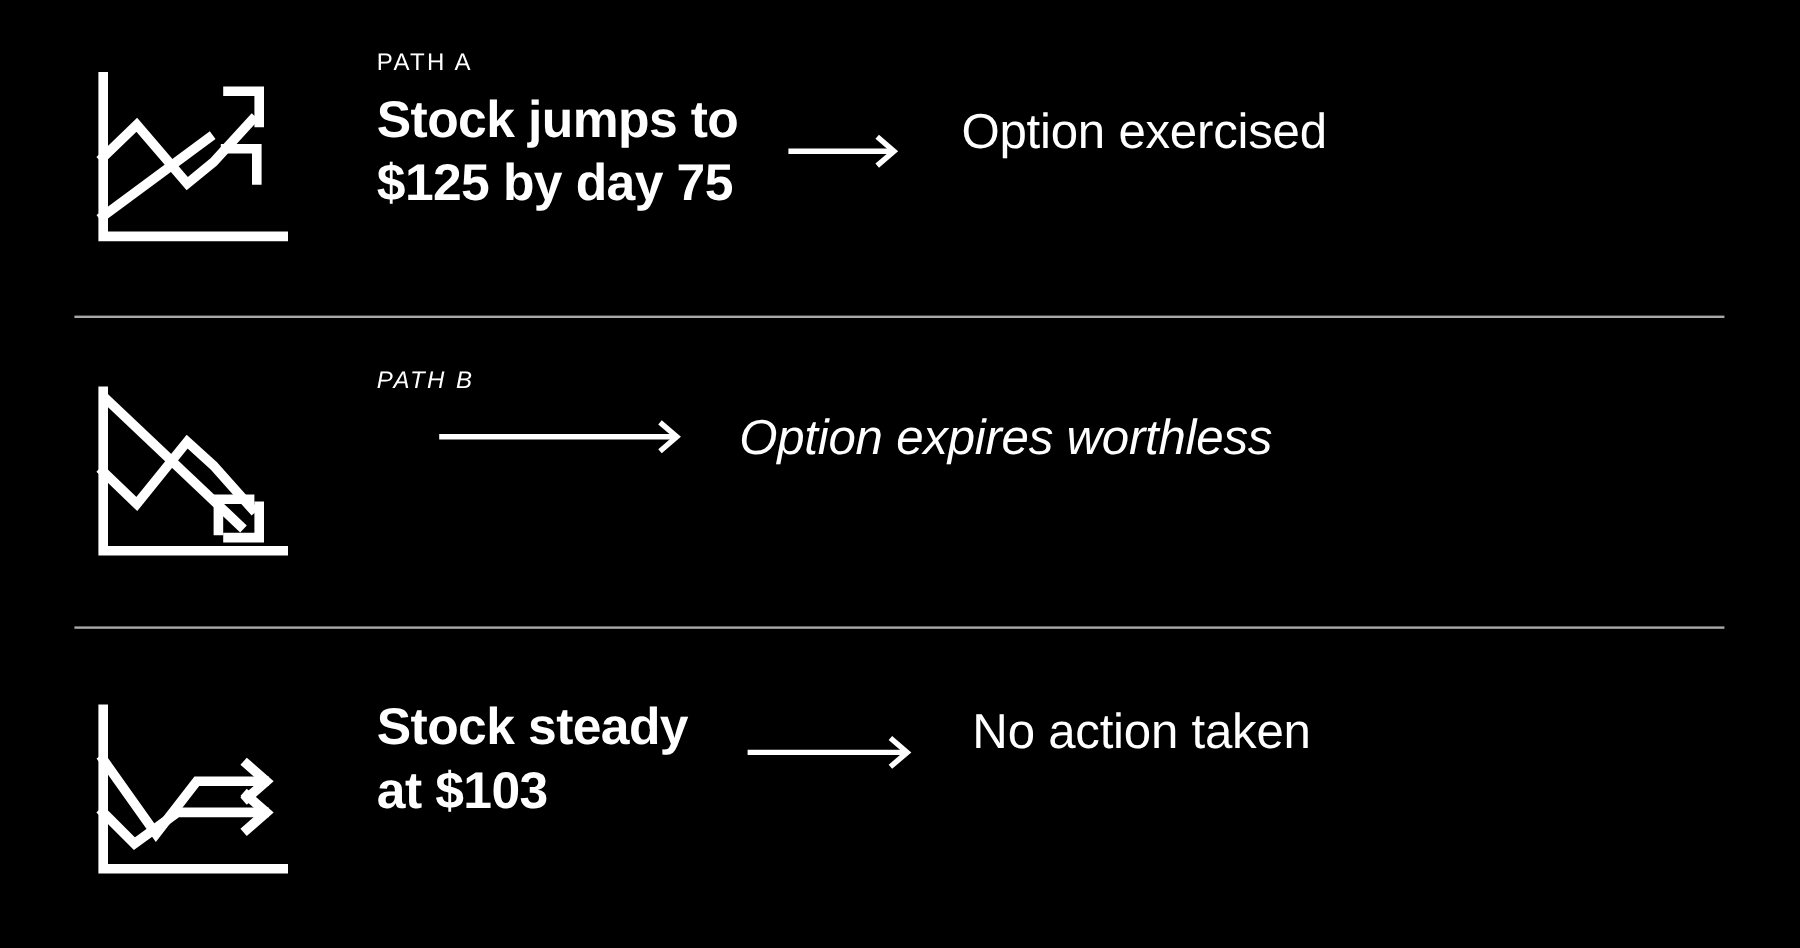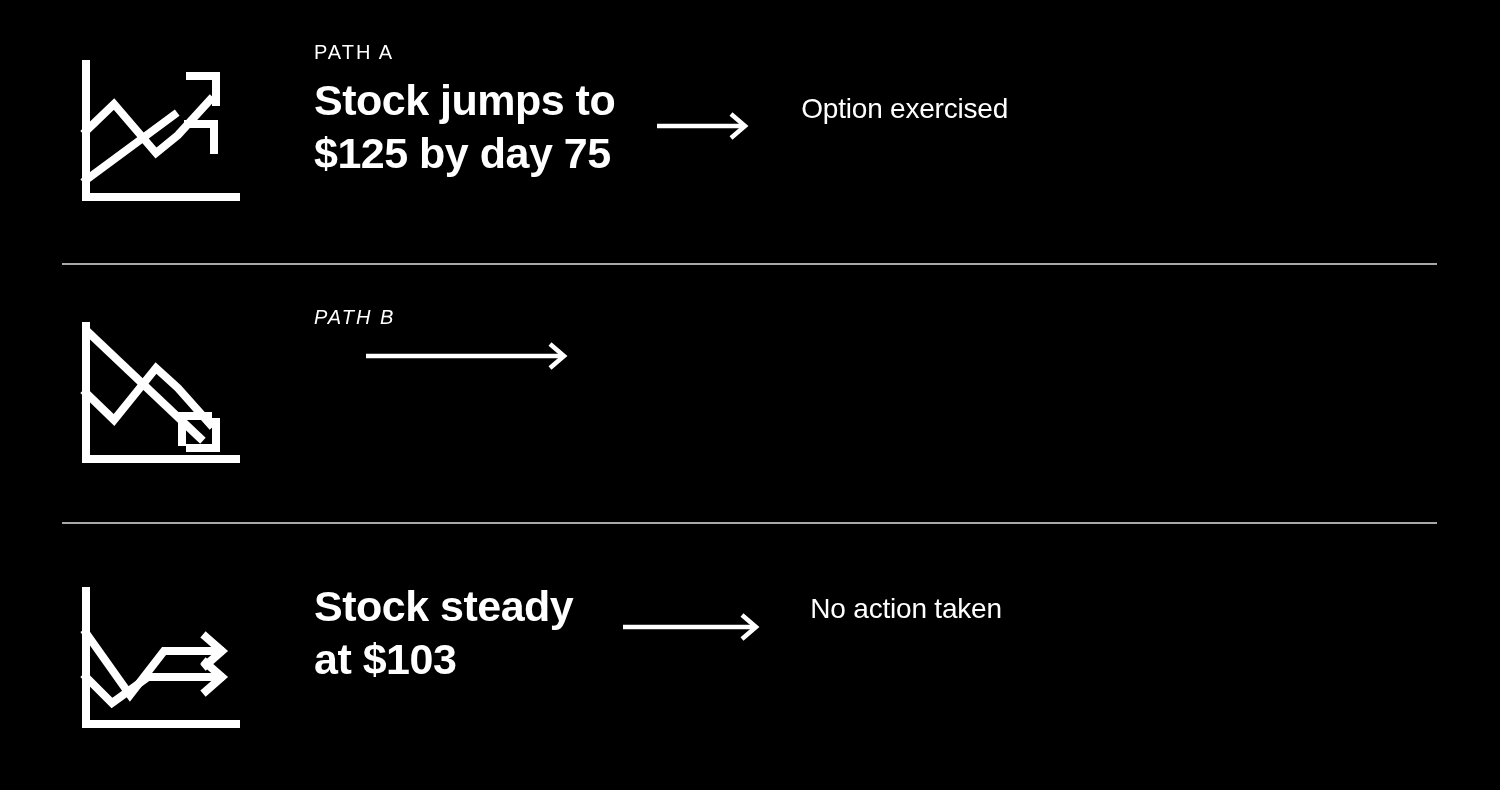--- a/index.html
+++ b/index.html
@@ -62,21 +62,21 @@
   }
 
   .arrow-box {
     flex:0 0 auto;
     display:flex;
     align-items:center;
   }
   .arrow-box svg { display:block; }
 
   .outcome {
-    font-size:28px;
+    font-size:41px;
     font-weight:400;
     color:#ffffff;
     line-height:50px;
     letter-spacing:-0.2px;
     white-space:nowrap;
   }
 
   
   #row-a .arrow-box { margin-left:40px; margin-right:46px; }
   #row-b .arrow-box { margin-left:50px; margin-right:42px; }
@@ -159,20 +159,21 @@
 
     <div class="content">
       <div class="kicker">PATH B</div>
       <div class="statement-line">
         <div class="arrow-box">
           <svg width="210" height="34" viewBox="0 0 210 34" xmlns="http://www.w3.org/2000/svg" fill="none" stroke="#ffffff" stroke-width="4.5" stroke-linecap="butt" stroke-linejoin="miter">
             <path d="M2 17 L198 17"></path>
             <path d="M186 5 L200 17 L186 29"></path>
           </svg>
         </div>
+        <div class="outcome">Option expires worthless</div>
       </div>
     </div>
   </div>
 
   <div class="divider" id="divider-2"></div>
 
   <div class="row" id="row-c">
 
     <div class="icon-wrap">
       <svg viewBox="0 0 162 150" xmlns="http://www.w3.org/2000/svg" fill="none" stroke="#ffffff" stroke-width="8" stroke-linecap="square" stroke-linejoin="miter">

